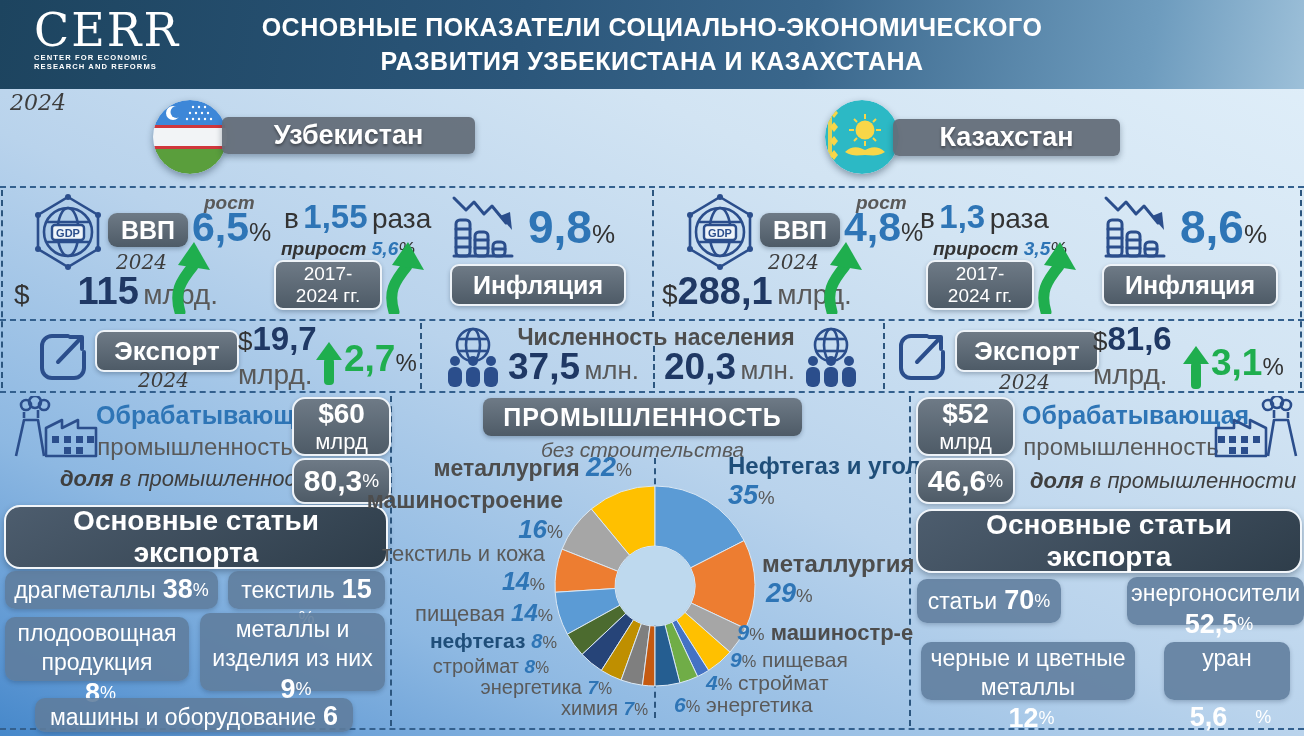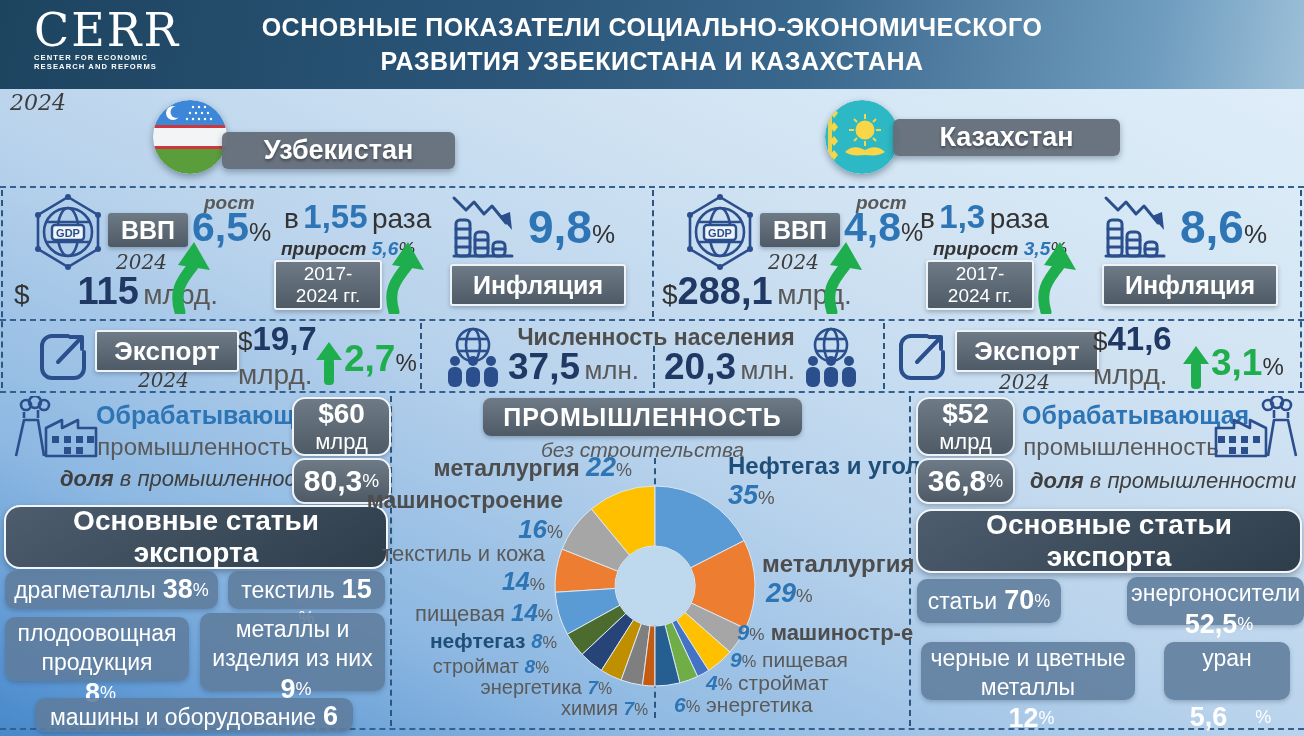--- a/index.html
+++ b/index.html
@@ -10,21 +10,21 @@
   
   .header{position:absolute;left:0;top:0;width:1304px;height:89px;
     background:linear-gradient(100deg,#1d445f 0%,#2b567a 40%,#3a678c 62%,#6e9cbe 88%,#9dc0d9 100%);}
   .logo-cerr{font-family:"DejaVu Serif",serif;color:#fff;font-size:46px;letter-spacing:2px;line-height:1;}
   .logo-sub{color:#fff;font-size:7.6px;letter-spacing:1.1px;line-height:1.25;font-weight:700;}
   .title-line{position:absolute;left:0;width:1304px;text-align:center;color:#fff;font-weight:700;font-size:25px;letter-spacing:.5px;}
   
   .dash-h{position:absolute;border-top:2px dashed #33608e;}
   .dash-v{position:absolute;border-left:2px dashed #2c567f;}
   
-  .badge{position:absolute;background:linear-gradient(180deg,#6e7a86,#4e5b67);color:#fff;border-radius:3px;
+  .badge{position:absolute;background:linear-gradient(180deg,#6e7a86,#4e5b67);color:#fff;border-radius:9px;
     display:flex;align-items:center;justify-content:center;font-weight:700;box-shadow:0 2px 4px rgba(25,45,70,.3);}
   .badge.bordered{border:2px solid #eef3f8;}
   .chip{position:absolute;background:rgba(94,124,156,.88);border-radius:10px;color:#fff;
     display:flex;align-items:center;justify-content:center;flex-wrap:wrap;text-align:center;
     font-size:23px;line-height:1.25;padding:2px 8px;box-sizing:border-box;box-shadow:0 2px 4px rgba(25,45,70,.25);}
   .chip b{font-size:27px;margin-left:7px;}
   .chip .chip-pct{font-size:18px;align-self:center;}
   .titlebox{position:absolute;background:linear-gradient(150deg,#4d5d6e,#2e3d4a);border:2px solid #f2f6fa;border-radius:16px;
     color:#fff;font-weight:700;font-size:28px;line-height:1.15;display:flex;align-items:center;justify-content:center;
     text-align:center;flex-direction:column;box-shadow:0 3px 6px rgba(20,40,60,.35);}
@@ -85,21 +85,21 @@
           <circle cx="49" cy="13" r="1.2"></circle>
           <circle cx="55" cy="13" r="1.2"></circle>
         <circle cx="34" cy="19" r="1.2"></circle>
           <circle cx="40" cy="19" r="1.2"></circle>
           <circle cx="46" cy="19" r="1.2"></circle>
           <circle cx="52" cy="19" r="1.2"></circle>
           <circle cx="58" cy="19" r="1.2"></circle>
       </g>
     </g>
   </svg>
-  <div class="country-badge" style="left:222px;top:132px;width:233px;height:37px;">Узбекистан</div>
+  <div class="country-badge" style="left:222px;top:117px;width:253px;height:37px;">Узбекистан</div>
 
   <svg class="pos" style="left:825px;top:100px;border-radius:50%;box-shadow:0 3px 7px rgba(20,40,60,.4);" width="74" height="74" viewBox="0 0 74 74">
     <defs>
         <clipPath id="ckz">
           <circle cx="37" cy="37" r="37"></circle>
         </clipPath>
       </defs>
     <g clip-path="url(#ckz)">
       <rect x="0" y="0" width="74" height="74" fill="#2cb9c5"></rect>
       <g fill="#f8d648">
@@ -357,21 +357,21 @@
     <svg class="pos" style="left:10px;top:6px;" width="56" height="60" viewBox="0 0 56 60">
       <g stroke="#2b4e8c" stroke-width="4" fill="none" stroke-linecap="round" stroke-linejoin="round">
         <path d="M34 10 H18 a10 10 0 0 0 -10 10 v22 a10 10 0 0 0 10 10 h22 a10 10 0 0 0 10 -10 V26"></path>
         <line x1="24" y1="36" x2="46" y2="13"></line>
           <polyline points="36,11 48,11 48,23"></polyline>
       </g>
     </svg>
     <div class="badge bordered" style="left:72px;top:10px;width:140px;height:38px;font-size:26px;">Экспорт</div>
     <div class="pos it-serif" style="left:116px;top:50px;font-size:20px;">2024</div>
     <div class="pos" style="left:210px;top:0px;">
-      <span class="dark" style="font-size:26px;">$</span><b class="navy-num" style="font-size:33px;">41,6</b>
+      <span class="dark" style="font-size:26px;">$</span><b class="navy-num" style="font-size:33px;">81,6</b>
       <div class="gray" style="font-size:28px;margin-top:1px;">млрд.</div>
     </div>
     <svg class="pos" style="left:300px;top:26px;" width="26" height="44" viewBox="0 0 26 44">
       <polygon points="13,0 26,18 0,18" fill="#1fae4e"></polygon>
         <rect x="8" y="16" width="10" height="27" rx="4" fill="#1fae4e"></rect>
     </svg>
     <div class="pos" style="left:328px;top:22px;">
       <b class="green" style="font-size:37px;">3,1</b><span class="dark" style="font-size:24px;">%</span>
     </div>
   </div>
@@ -512,21 +512,21 @@
     <g fill="#2b4e8c">
       <rect x="40" y="40" width="7" height="7"></rect>
         <rect x="52" y="40" width="7" height="7"></rect>
         <rect x="64" y="40" width="7" height="7"></rect>
         <rect x="75" y="40" width="7" height="7"></rect>
       <rect x="52" y="51" width="7" height="7"></rect>
         <rect x="64" y="51" width="7" height="7"></rect>
     </g>
   </svg>
   <div class="badge bordered" style="left:916px;top:458px;width:95px;height:42px;border-radius:13px;">
-    <b style="font-size:30px;">36,8</b>
+    <b style="font-size:30px;">46,6</b>
       <span style="font-size:19px;font-weight:400;">%</span>
   </div>
   <div class="pos" style="left:1030px;top:468px;font-style:italic;font-size:22px;color:#3f3f3f;">
     <b>доля</b> <span>в промышленности</span>
   </div>
   <div class="titlebox" style="left:916px;top:509px;width:382px;height:60px;">
     <span>Основные статьи</span>
     <span>экспорта</span>
   </div>
   <div class="chip" style="left:917px;top:579px;width:144px;height:44px;">

